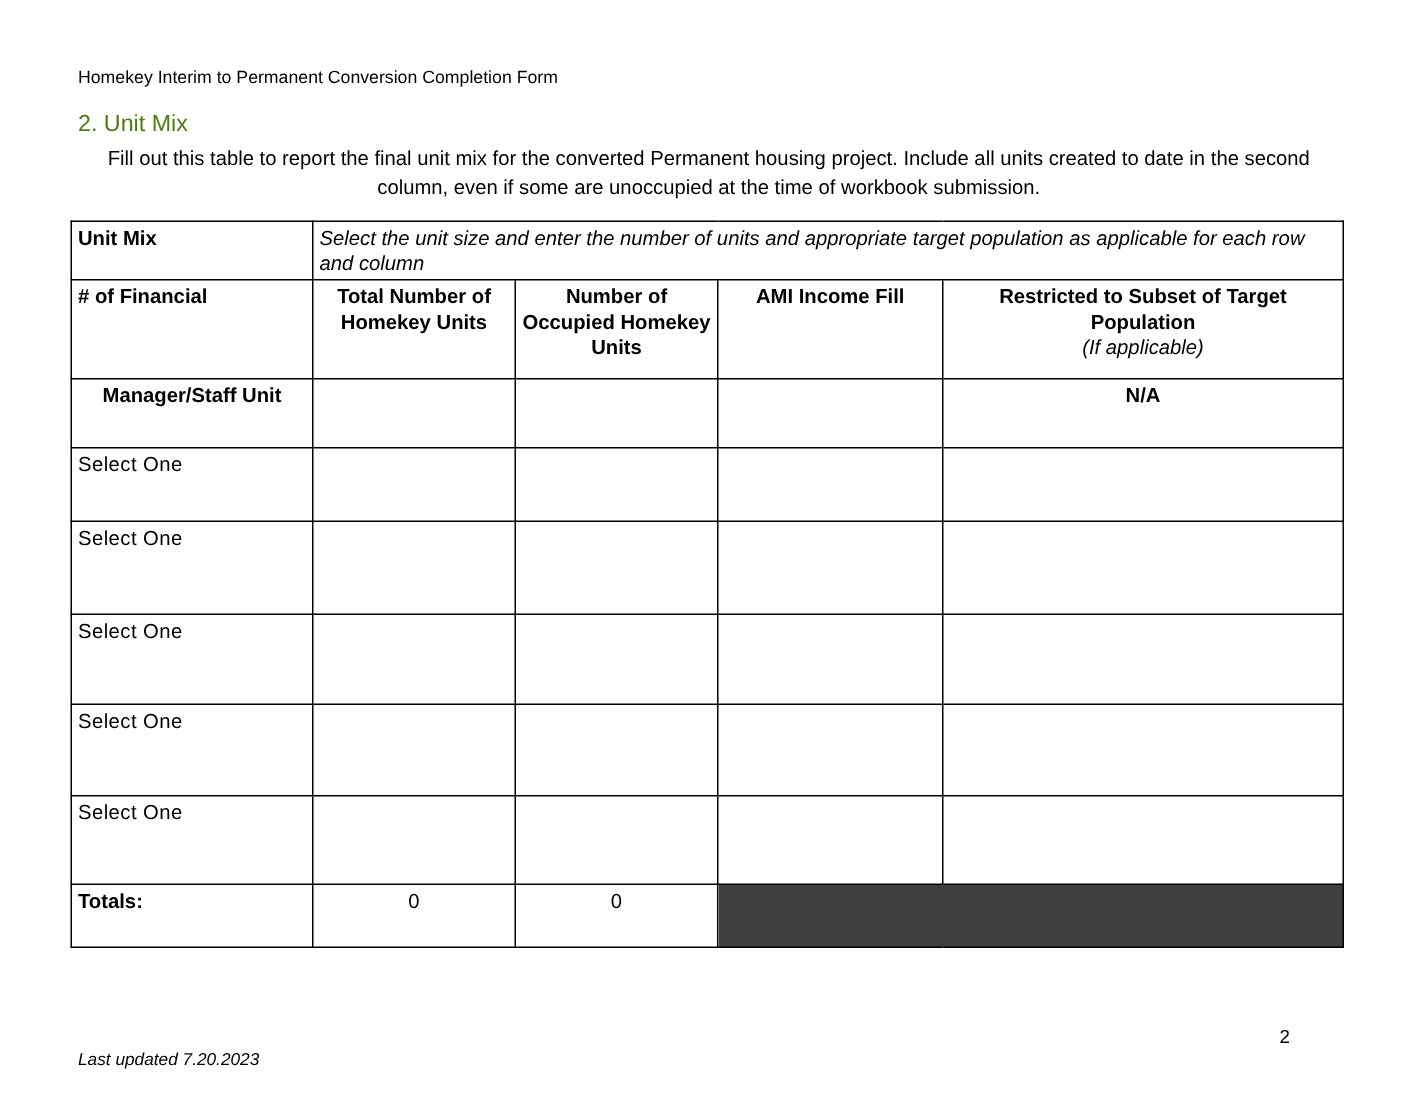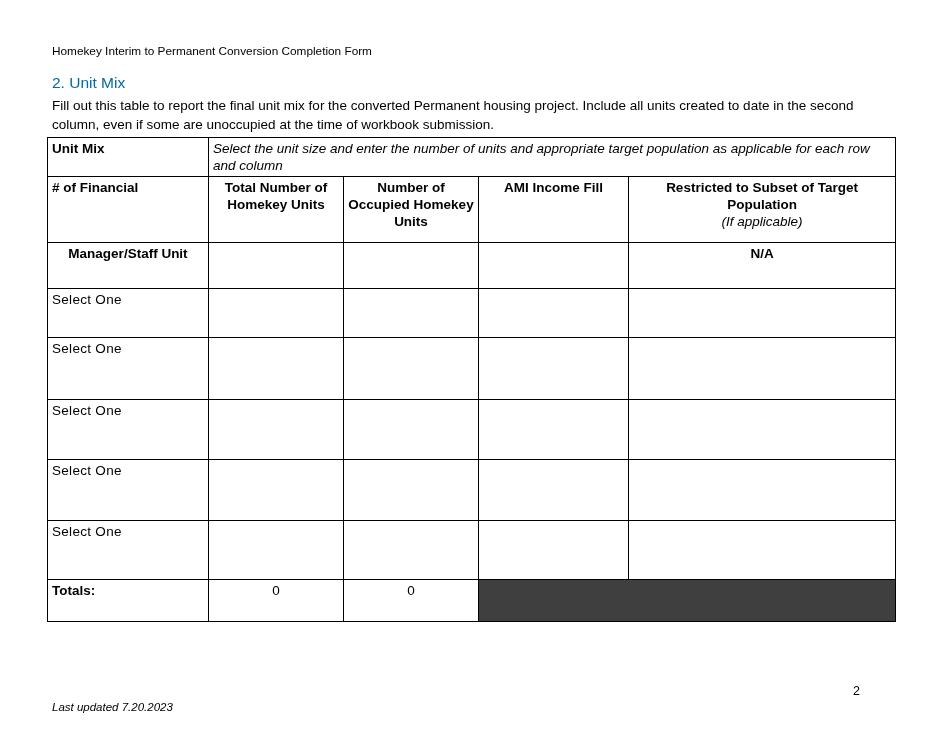--- a/index.html
+++ b/index.html
@@ -4,25 +4,25 @@
 <style>
   * { margin:0; padding:0; box-sizing:border-box; }
   html,body { width:950px; height:735px; background:#ffffff; overflow:hidden; }
   body { font-family:"Liberation Sans", sans-serif; color:#000; }
   .page { position:relative; width:950px; height:689px; background:#fff; }
   .content { position:absolute; left:47px; top:43px; width:848px; }
 
   .doc-header { padding-left:5px; font-size:11.8px; line-height:16px; }
 
   .section-heading { padding-left:5px; margin-top:15px; font-size:15.5px; line-height:18px;
-                     color:#0369a1; font-weight:normal; }
+                     color:#4d7c0f; font-weight:normal; }
 
-  .intro { padding-left:5px; margin-top:4px; font-size:13.5px; line-height:19px; width:846px; }
+  .intro { padding-left:5px; margin-top:4px; font-size:13.5px; line-height:19px; width:846px;text-align:center; }
 
-  table.unit-mix-table { border-collapse:collapse; table-layout:fixed; width:848px; margin-top:3px; }
+  table.unit-mix-table { border-collapse:collapse; table-layout:fixed; width:848px; margin-top:13px; }
   .unit-mix-table td { border:1px solid #000; padding:2px 4px; vertical-align:top;
                        font-size:13.5px; line-height:17px; overflow:hidden; }
 
   tr.r-title   { height:32px; }
   tr.r-head    { height:66px; }
   tr.r-manager { height:46px; }
   tr.rh49 { height:49px; }
   tr.rh62 { height:62px; }
   tr.rh60 { height:60px; }
   tr.rh61 { height:61px; }

